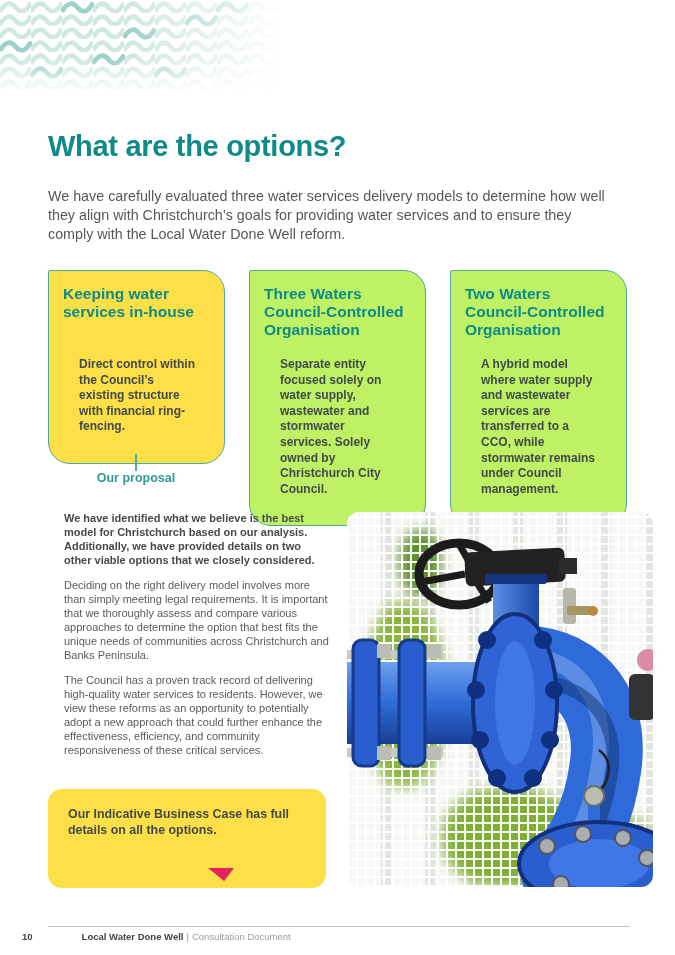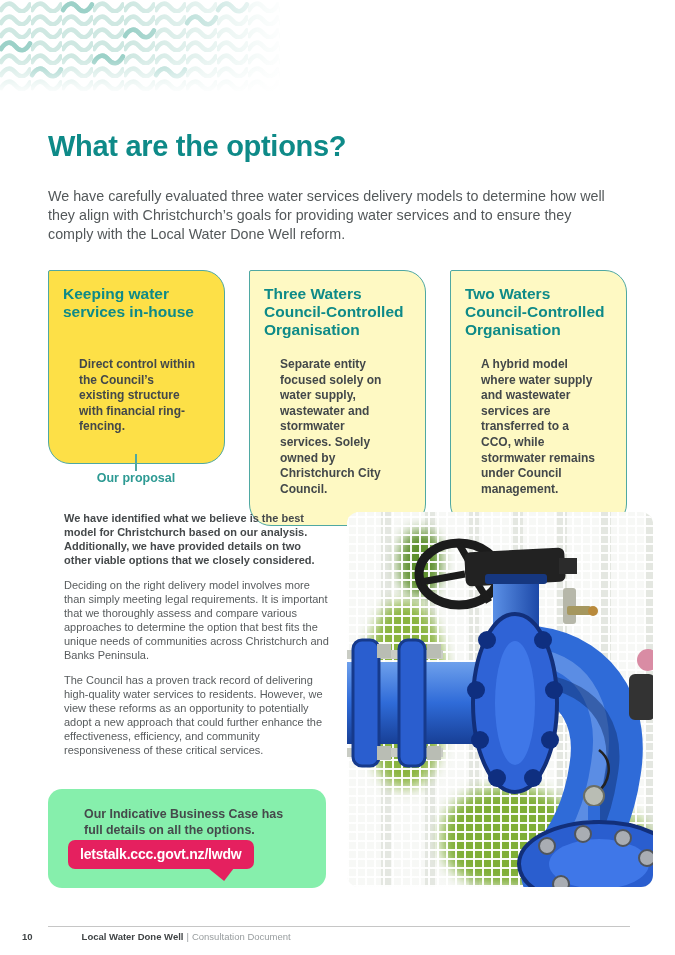--- a/index.html
+++ b/index.html
@@ -22,21 +22,21 @@
   }
 
   
   .cards {
     position:absolute; left:48px; top:270px; width:580px;
     display:flex; gap:24px; align-items:flex-start;
   }
   .card {
     width:177px; min-height:184px; box-sizing:border-box;
     border:1.6px solid #4fa8a2; border-radius:2px 22px 22px 22px;
-    background:#fef9c3; padding:14px 12px 12px 14px;
+    background:#bef264; padding:14px 12px 12px 14px;
   }
   .card.highlight { background:#fde047; }
   .card h3 {
     margin:0 0 9px; min-height:56px;
     font-size:15.5px; line-height:1.17; font-weight:bold; color:#0e8a88;
   }
   .card p {
     margin:16px; font-size:12px; line-height:1.3; font-weight:bold; color:#43484a;
   }
 
@@ -51,22 +51,22 @@
 
   
   .body-copy { position:absolute; left:48px; top:512px; width:298px; }
   .body-copy p { margin:0 16px 11px; font-size:11px; line-height:1.27; }
   .body-copy .lead { font-weight:bold; color:#45494b; }
   .body-copy .normal { color:#575b5d; }
 
   
   .callout {
     position:absolute; left:48px; top:789px; width:278px; height:99px;
-    background:#86efac; border-radius:14px; box-sizing:border-box;
-    padding:17px 36px 0;
+    background:#fde047; border-radius:14px; box-sizing:border-box;
+    padding:17px 20px 0;
   }
   .callout .note { margin:0; font-size:12.4px; font-weight:bold; color:#45494b; line-height:1.3; }
   .bubble {
     position:absolute; left:20px; top:51px; height:29px;
     background:#e5205f; color:#ffffff; border-radius:7px;
     padding:0 12px; font-size:14px; font-weight:bold; line-height:29px;
     letter-spacing:-0.2px; white-space:nowrap;
   }
   .bubble-tail {
     position:absolute; left:160px; top:79px; width:26px; height:13px;
@@ -155,21 +155,20 @@
   <div class="proposal-label">Our proposal</div>
 
   <div class="body-copy">
     <p class="lead">We have identified what we believe is the best model for Christchurch based on our analysis. Additionally, we have provided details on two other viable options that we closely considered.</p>
     <p class="normal">Deciding on the right delivery model involves more than simply meeting legal requirements. It is important that we thoroughly assess and compare various approaches to determine the option that best fits the unique needs of communities across Christchurch and Banks Peninsula.</p>
     <p class="normal">The Council has a proven track record of delivering high-quality water services to residents. However, we view these reforms as an opportunity to potentially adopt a new approach that could further enhance the effectiveness, efficiency, and community responsiveness of these critical services.</p>
   </div>
 
   <div class="callout">
     <p class="note">Our Indicative Business Case has full details on all the options.</p>
-    <div class="bubble">letstalk.ccc.govt.nz/lwdw</div>
     <div class="bubble-tail"></div>
   </div>
 
   <div class="photo" role="img" aria-label="Blue water supply pipes with black valve handwheel behind a white mesh fence with grass">
     <div class="grass g1"></div>
     <div class="grass g3"></div>
     <div class="grass g2"></div>
     <div class="grass g4"></div>
     <div class="mesh"></div>
     <svg viewBox="0 0 306 375" width="306" height="375" aria-hidden="true">

